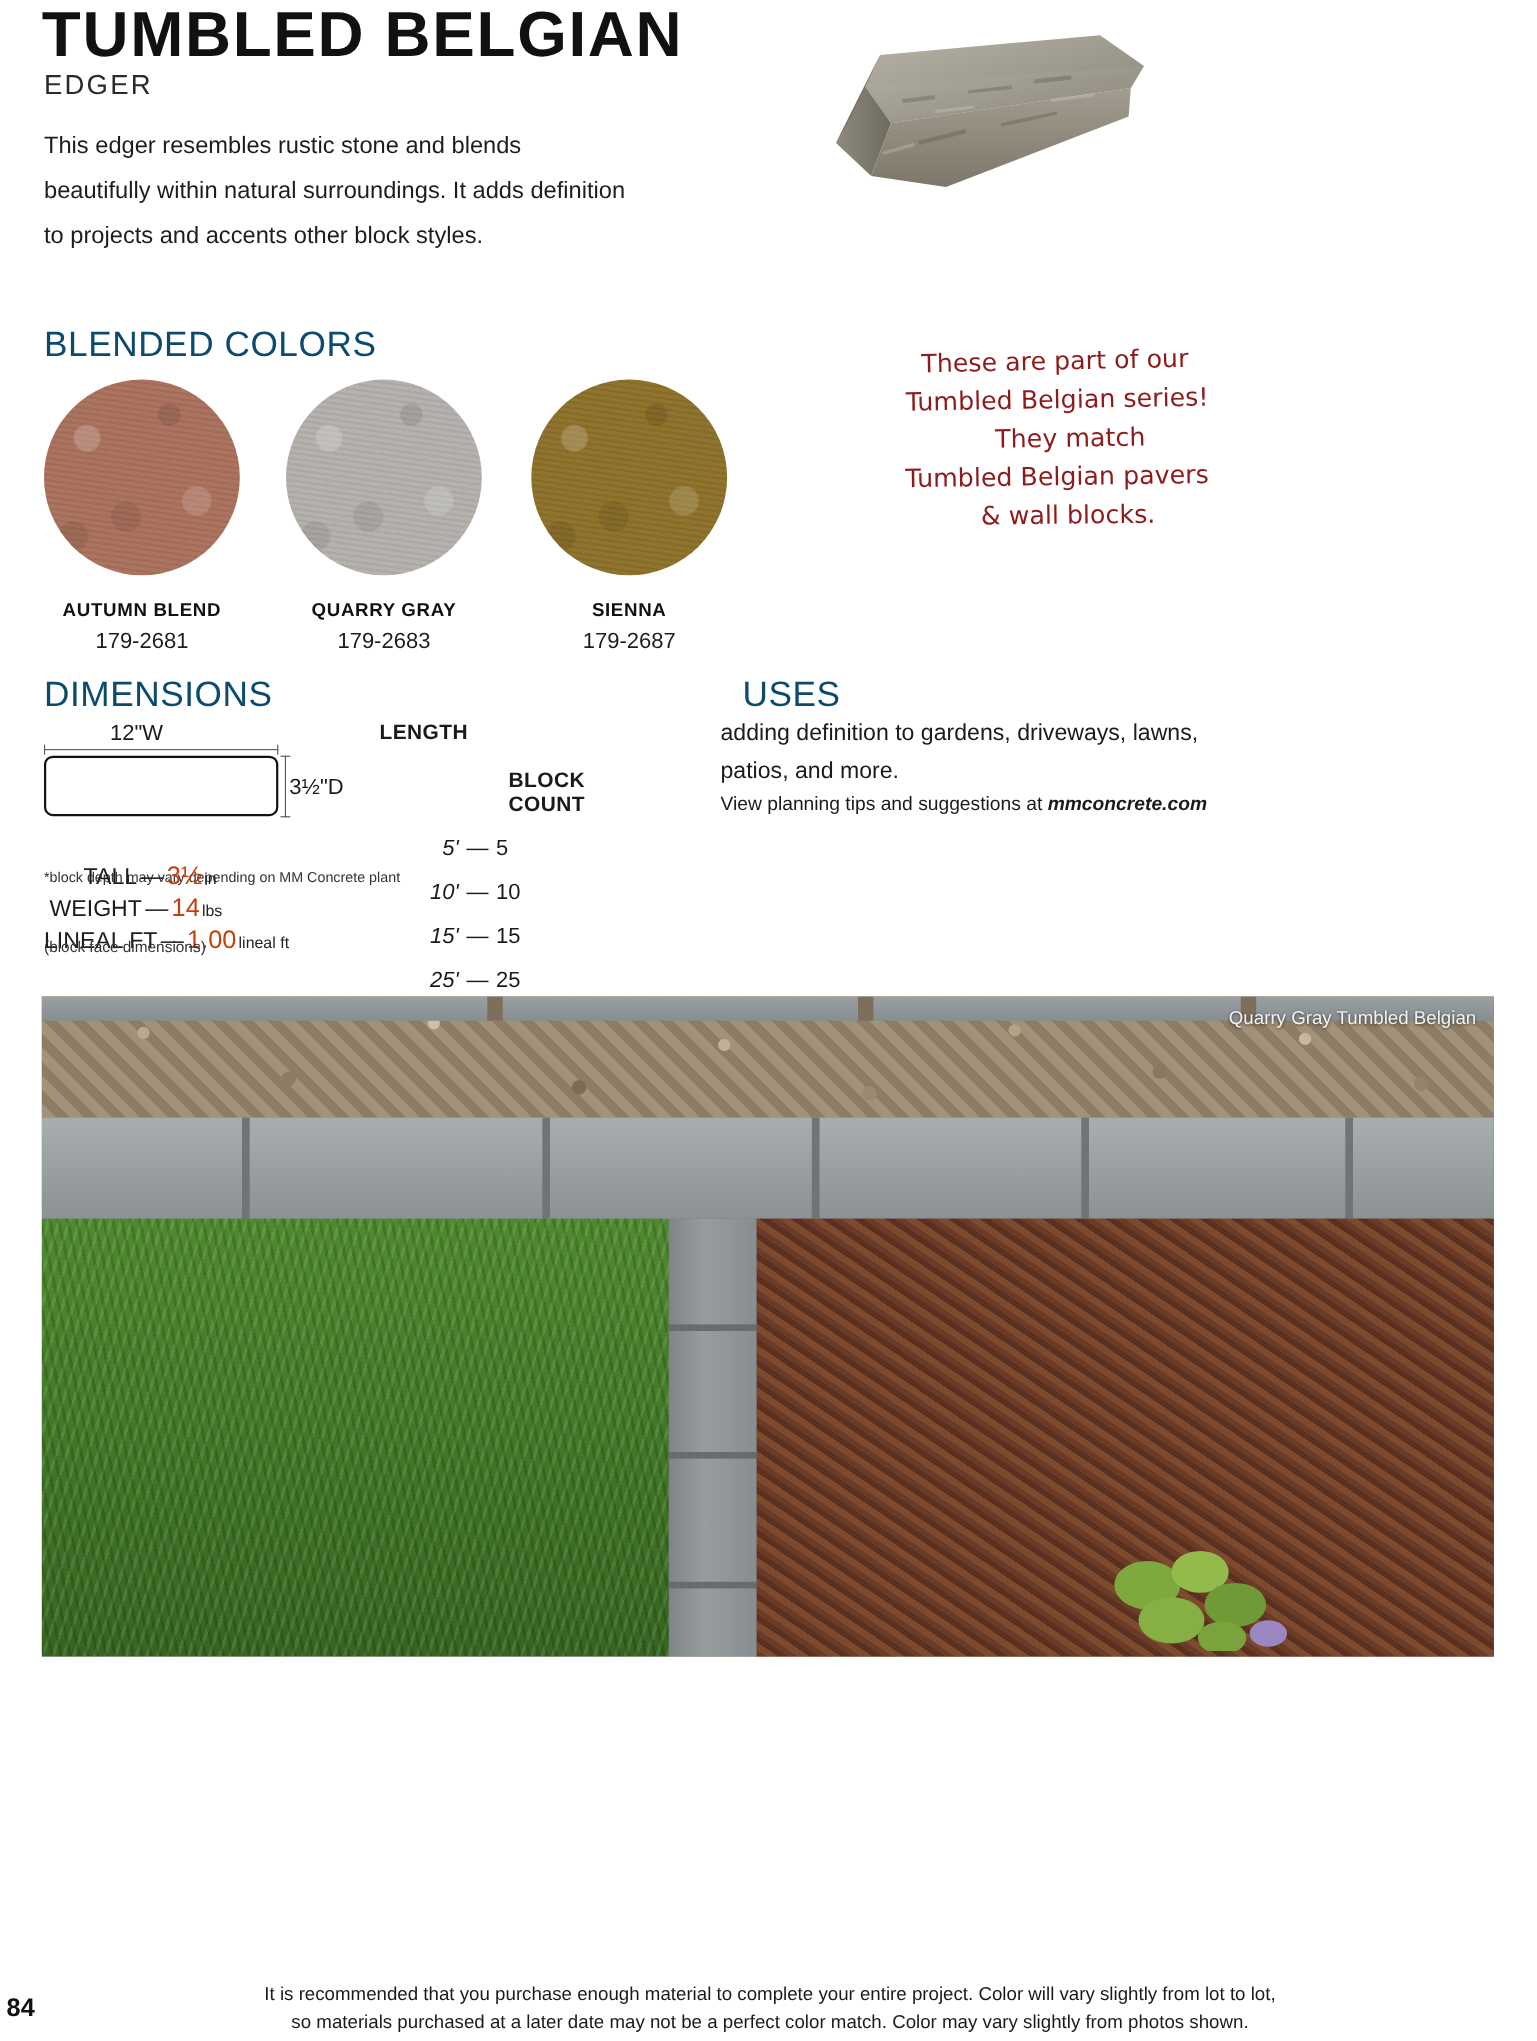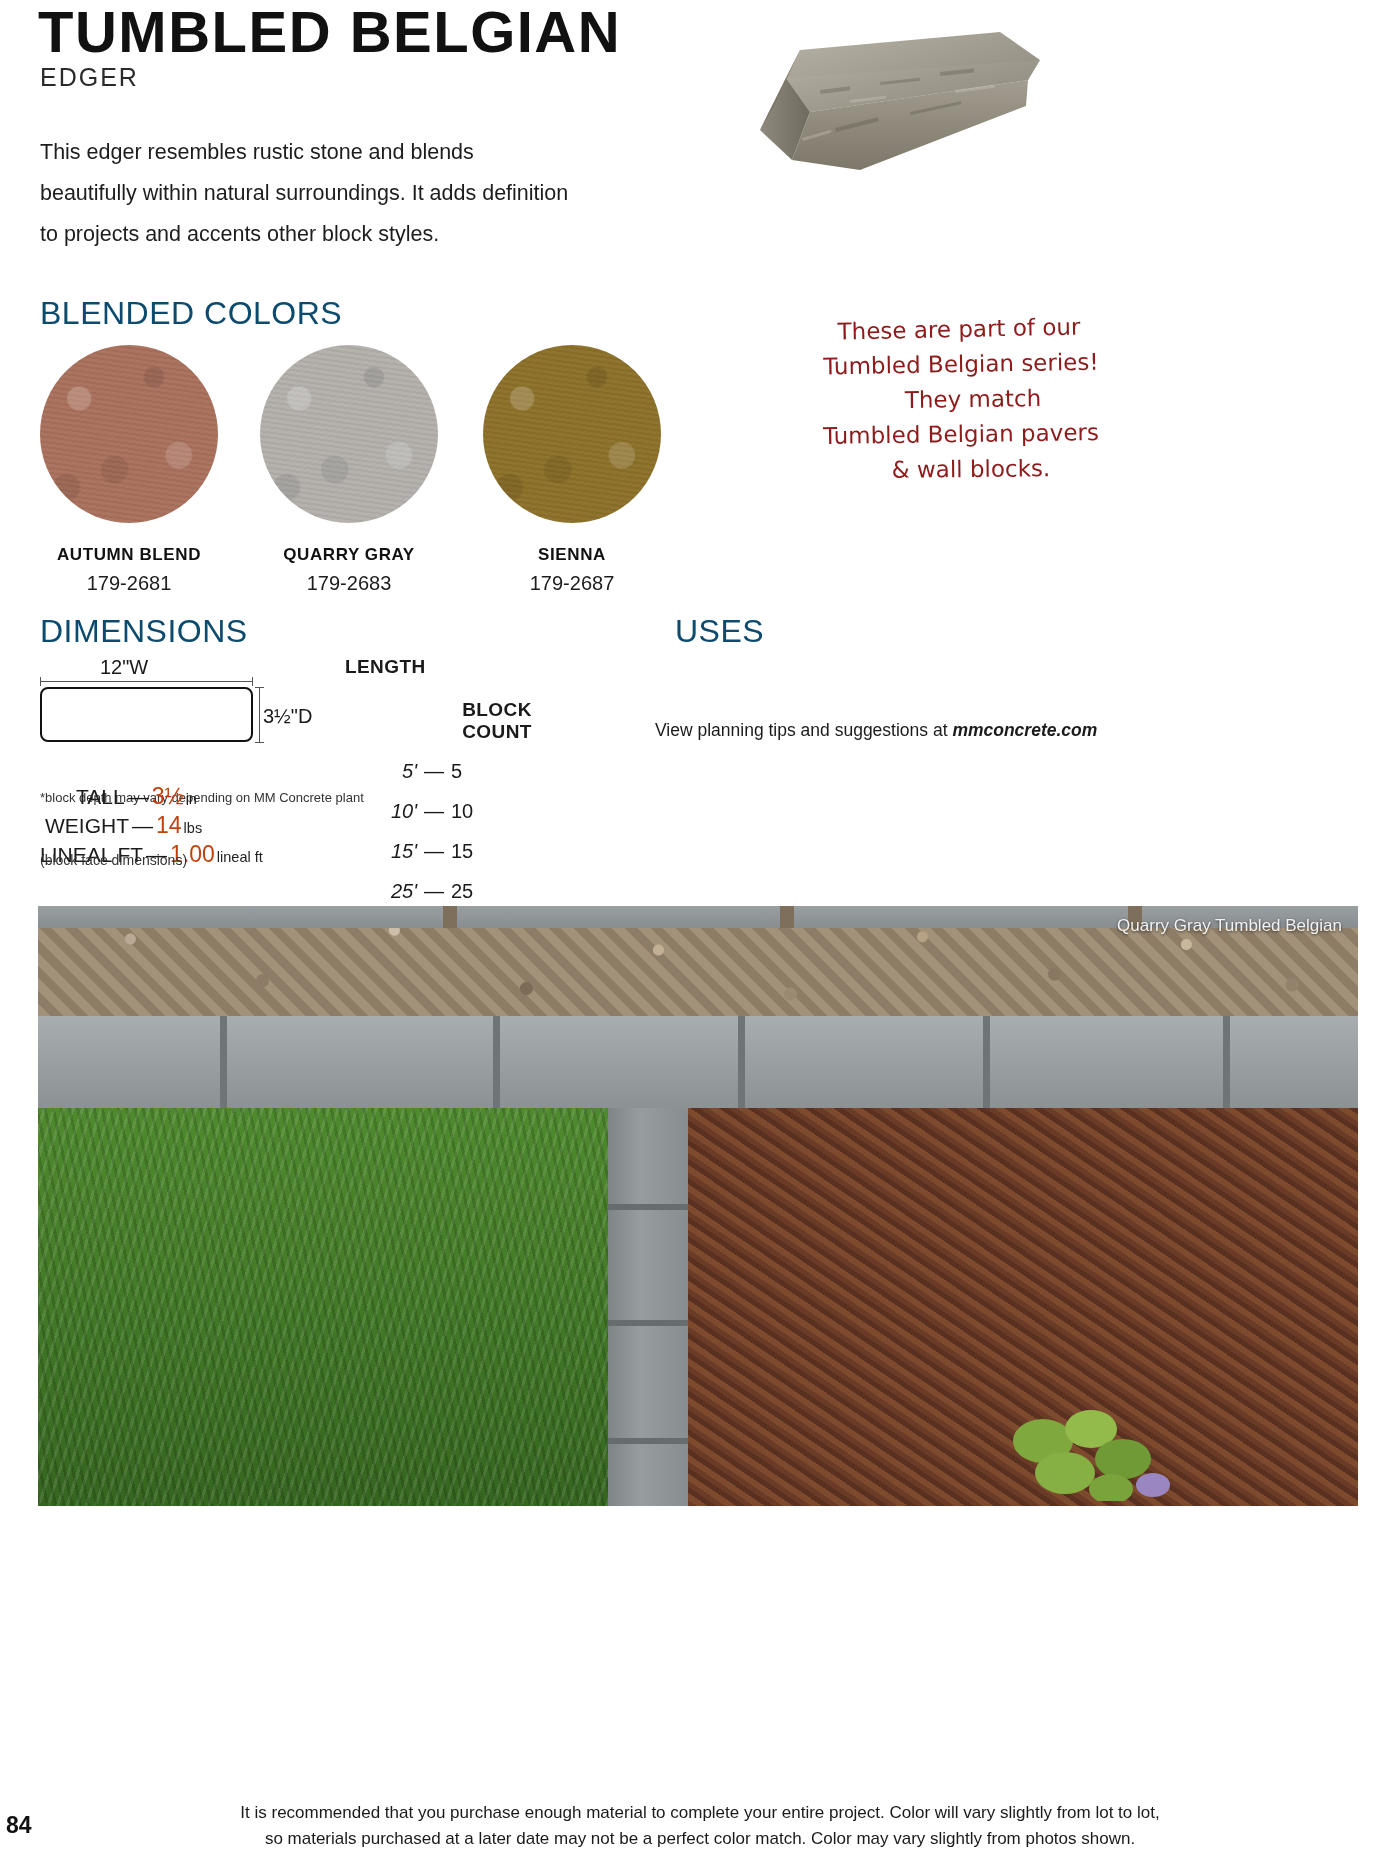--- a/index.html
+++ b/index.html
@@ -19,21 +19,21 @@
   .title {
     position:absolute; left:38px; top:2px;
     font-size:58px; font-weight:bold; letter-spacing:1.5px;
     line-height:1.05; color:#111;
   }
   .subtitle {
     position:absolute; left:40px; top:63px;
     font-size:25px; font-weight:300; letter-spacing:2px; color:#2a2a2a;
   }
   .intro {
-    position:absolute; left:40px; top:132px; width:530px;
+    position:absolute; left:40px; top:112px; width:530px;
     font-size:21.5px; line-height:41px; font-weight:300; color:#1d1d1d;
   }
 
   
   .hero-block {
     position:absolute; left:740px; top:20px; width:310px; height:170px;
   }
   .hero-block svg { display:block; }
 
   
@@ -358,20 +358,21 @@
       <div class="c2">15</div>
     </div>
     <div class="len-row">
       <div class="c1">25'</div>
       <div class="cd">—</div>
       <div class="c2">25</div>
     </div>
   </div>
 
   <div class="sec-head" id="uses-heading">USES</div>
+  <div class="uses-body">adding definition to gardens, driveways, lawns, patios, and more.</div>
   <div class="uses-tip">
     <span>View planning tips and suggestions at </span><span class="site">mmconcrete.com</span>
   </div>
 
   <div class="photo">
     <div class="gravel"></div>
     <div class="toprow">
       <div class="gap" style="left:405px;"></div>
       <div class="gap" style="left:742px;"></div>
       <div class="gap" style="left:1090px;"></div>

